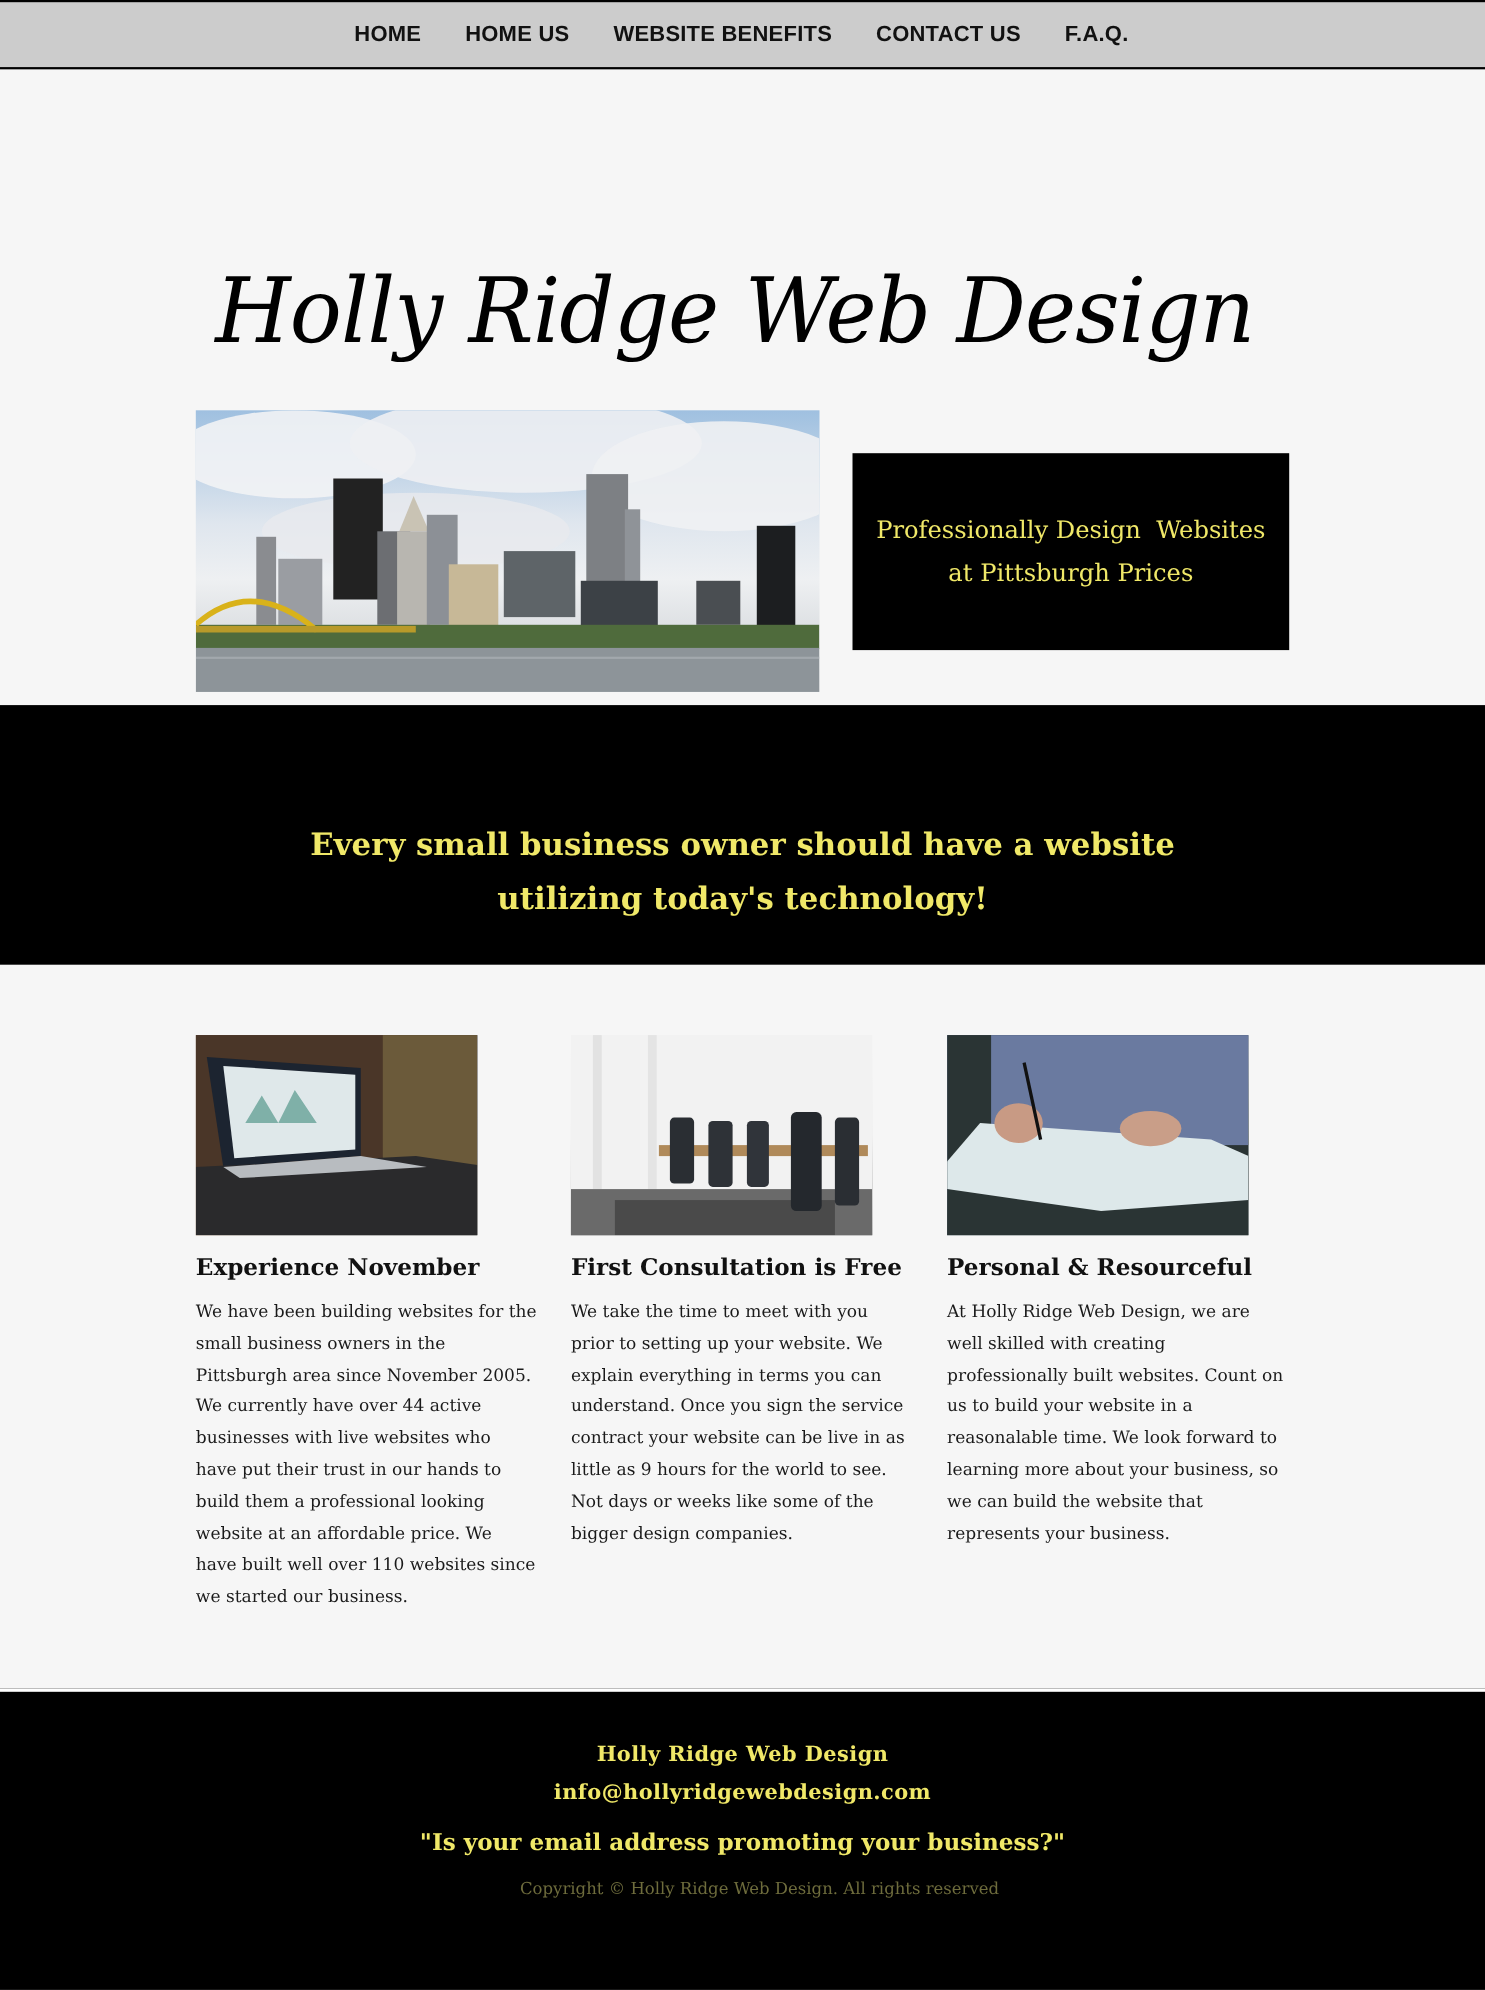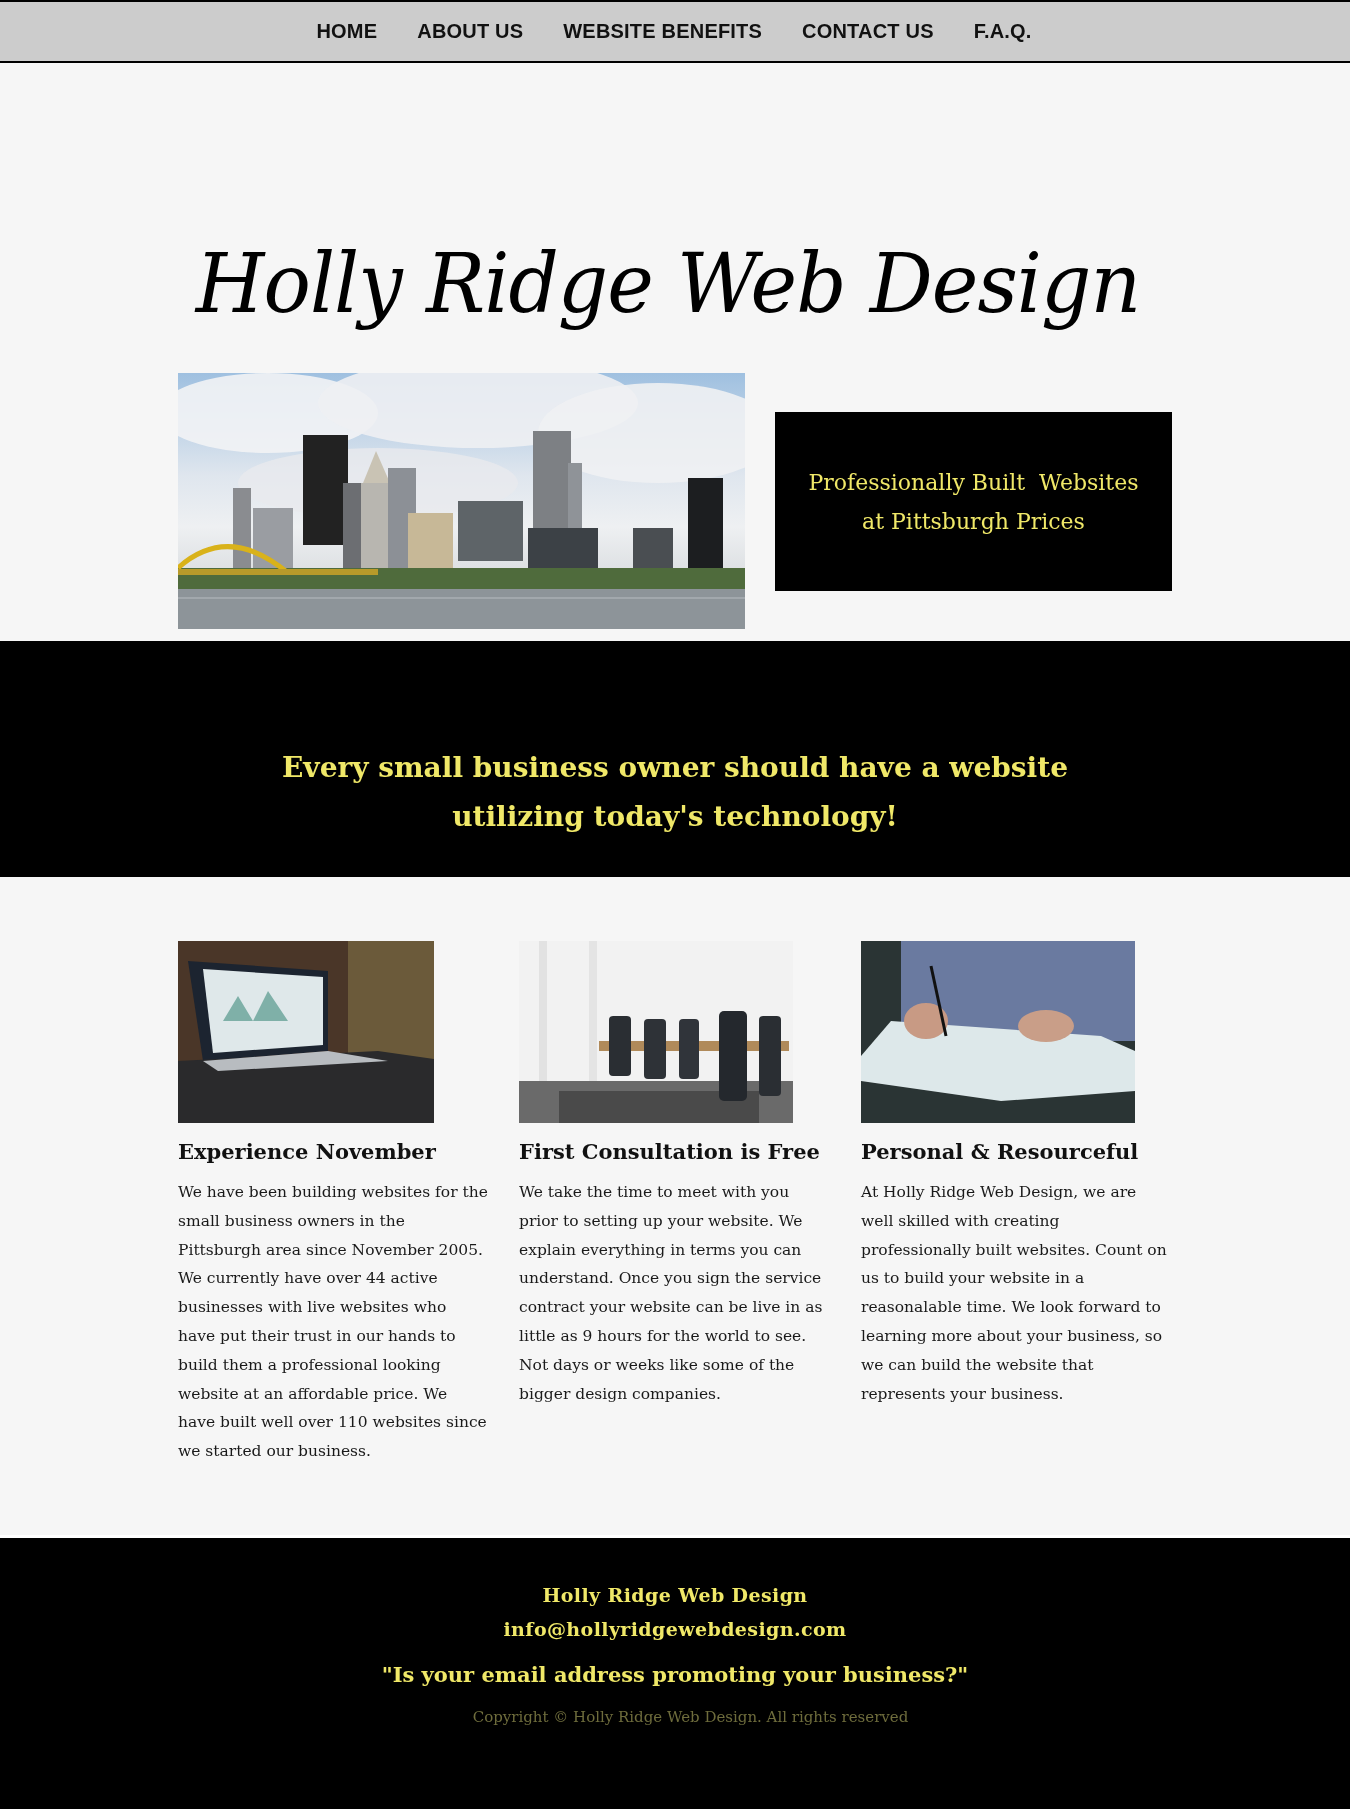--- a/index.html
+++ b/index.html
@@ -132,21 +132,21 @@
       font-size: 15px;
       margin-left: 31px;
     }
   </style>
 </head>
 <body>
 
 <nav class="nav">
   <div class="nav-inner">
     <a href="#">HOME</a>
-    <a href="#">ABOUT US</a>
+    <a href="#">HOME US</a>
     <a href="#">WEBSITE BENEFITS</a>
     <a href="#">CONTACT US</a>
     <a href="#">F.A.Q.</a>
   </div>
 </nav>
 
 <section class="hero">
   <div class="logo">Holly Ridge Web Design</div>
 
   <div class="city" aria-label="Pittsburgh skyline">
@@ -176,21 +176,21 @@
 
       <path d="M0 195 Q50 150 110 200" stroke="#d9b21a" stroke-width="5" fill="none"></path>
       <rect x="0" y="196" width="200" height="6" fill="#b89a2a"></rect>
 
       <rect x="0" y="216" width="567" height="40" fill="#8d9499"></rect>
       <rect x="0" y="224" width="567" height="2" fill="#a2a8ad"></rect>
     </svg>
   </div>
 
   <div class="tagline-box">
-    <div style="white-space:pre;">Professionally Built  Websites</div>
+    <div style="white-space:pre;">Professionally Design  Websites</div>
     <div>at Pittsburgh Prices</div>
   </div>
 </section>
 
 <section class="banner">
   <h2>Every small business owner should have a website utilizing today's technology!</h2>
 </section>
 
 <section class="features">
   <div class="feature f1">

